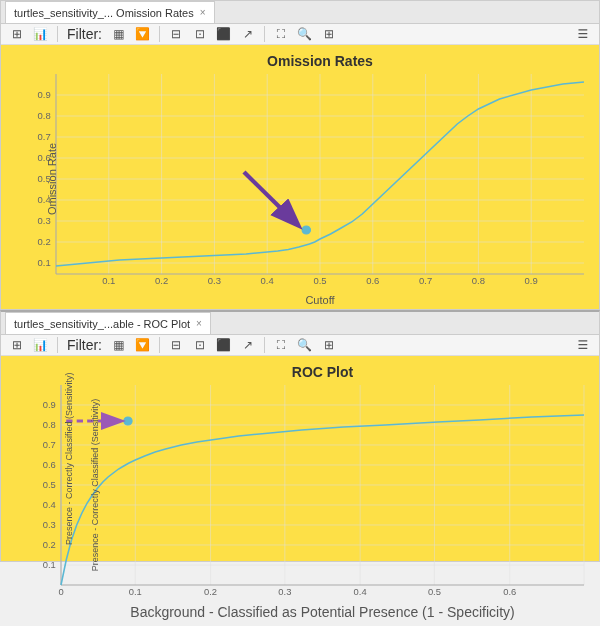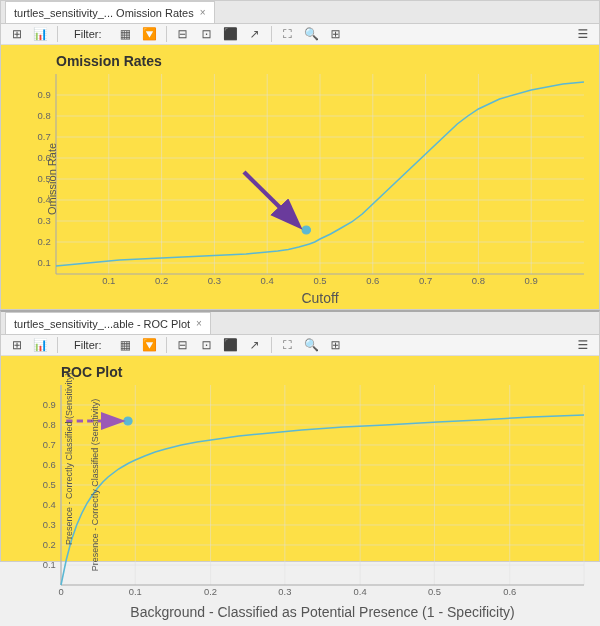--- a/index.html
+++ b/index.html
@@ -71,37 +71,37 @@
     }
 
     .toolbar-separator {
       width: 1px;
       height: 16px;
       background: #ccc;
       margin: 0 2px;
     }
 
     .filter-label {
-      font-size: 11px;
+      font-size: 14px;
       color: #333;
-      margin: 0 10px;
+      margin: 0 3px;
     }
 
     .toolbar-right {
       margin-left: auto;
     }
 
     .chart-container {
       flex: 1;
       position: relative;
       padding: 10px 10px 30px 50px;
     }
 
     .chart-title {
-      text-align: left;
+      text-align: center;
       font-size: 14px;
       color: #333;
       font-weight: bold;
       margin-bottom: 5px;
     }
 
     .chart-area {
       position: relative;
       width: 100%;
       height: 100%;
@@ -115,21 +115,21 @@
       font-size: 11px;
       color: #555;
       white-space: nowrap;
     }
 
     .x-axis-label {
       position: absolute;
       bottom: -22px;
       left: 50%;
       transform: translateX(-50%);
-      font-size: 14px;
+      font-size: 11px;
       color: #555;
     }
 
     
     .top-panel {
       height: 310px;
     }
 
     
     .bottom-panel {

